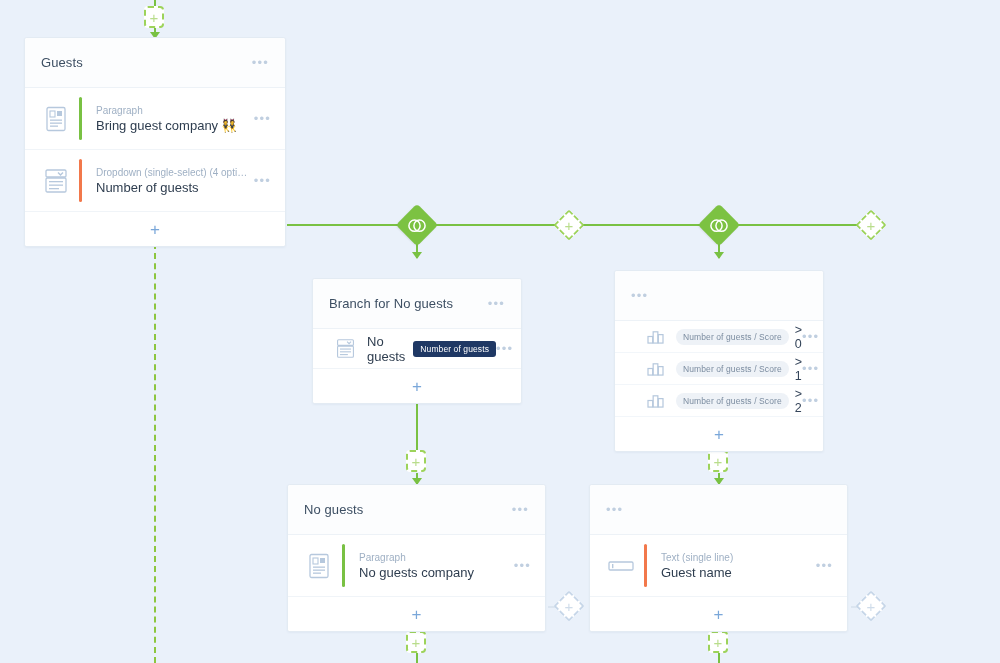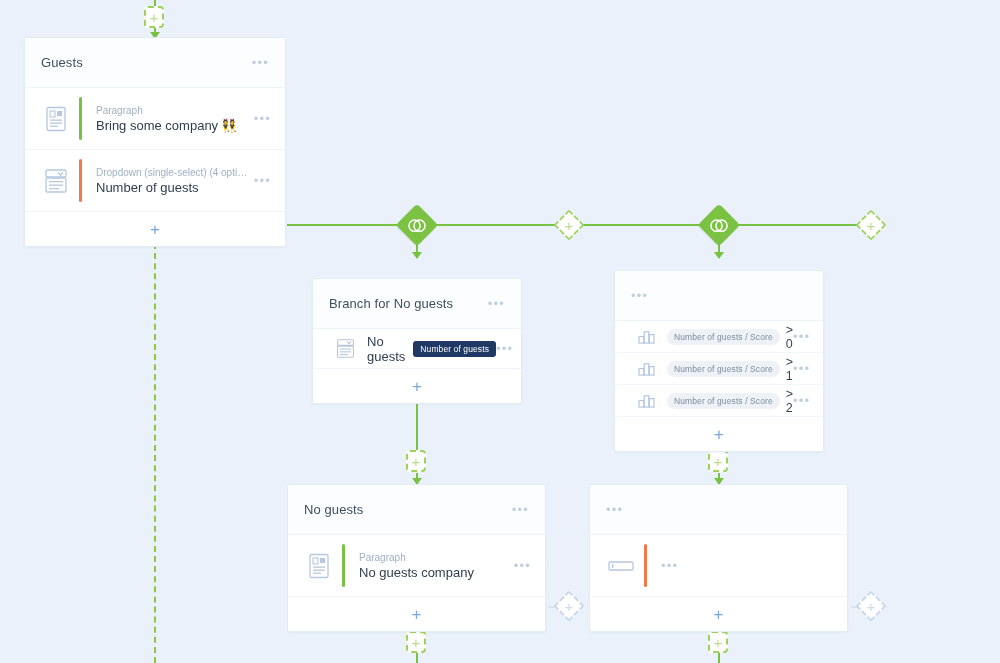--- a/index.html
+++ b/index.html
@@ -176,21 +176,21 @@
   .row-label {
     font-size: 13px;
     color: #2e3d4f;
     white-space: nowrap;
     overflow: hidden;
     text-overflow: ellipsis;
   }
   .cond-row {
     display: flex;
     align-items: center;
-    padding: 0 16px;
+    padding: 0 25px;
     min-height: 31px;
     border-bottom: 1px solid #f2f6fa;
     background: #fff;
   }
   .cond-row .row-icon { width: 30px; flex: 0 0 30px; }
   .cond-body {
     flex: 1;
     display: flex;
     align-items: center;
     gap: 6px;
@@ -343,21 +343,21 @@
           <rect x="5" y="5" width="5" height="6" fill="none" stroke="#b6c8dd" stroke-width="1.1"></rect>
           <rect x="12" y="5" width="5" height="5" fill="#b6c8dd"></rect>
           <rect x="5" y="13.5" width="12" height="1.3" fill="#b6c8dd"></rect>
           <rect x="5" y="16.5" width="12" height="1.3" fill="#b6c8dd"></rect>
           <rect x="5" y="19.5" width="8" height="1.3" fill="#b6c8dd"></rect>
         </svg>
       </span>
       <span class="bar green"></span>
       <span class="row-text">
         <div class="row-type">Paragraph</div>
-        <div class="row-label">Bring some company 👯</div>
+        <div class="row-label">Bring guest company 👯</div>
       </span>
       <span class="dots">•••</span>
     </div>
 
     <div class="row">
       <span class="row-icon">
         <svg width="24" height="26" viewBox="0 0 24 26">
           <rect x="2" y="2" width="20" height="7" rx="1.2" fill="#fff" stroke="#b6c8dd" stroke-width="1.3"></rect>
           <path d="M14 4.4 L16.5 7 L19 4.4" fill="none" stroke="#b6c8dd" stroke-width="1.4"></path>
           <rect x="2" y="10" width="20" height="14" rx="1.2" fill="#fff" stroke="#b6c8dd" stroke-width="1.3"></rect>
@@ -498,20 +498,24 @@
     </div>
 
     <div class="row">
       <span class="row-icon">
         <svg width="26" height="14" viewBox="0 0 26 14">
           <rect x="1" y="3" width="24" height="8" rx="1.2" fill="#fff" stroke="#b6c8dd" stroke-width="1.3"></rect>
           <rect x="4" y="5" width="1.4" height="4.2" fill="#b6c8dd"></rect>
         </svg>
       </span>
       <span class="bar orange"></span>
+      <span class="row-text">
+        <div class="row-type">Text (single line)</div>
+        <div class="row-label">Guest name</div>
+      </span>
       <span class="dots">•••</span>
     </div>
 
     <div class="add-row">
       <span class="plus-glyph">+</span>
     </div>
   </div>
 
 </div>
 

